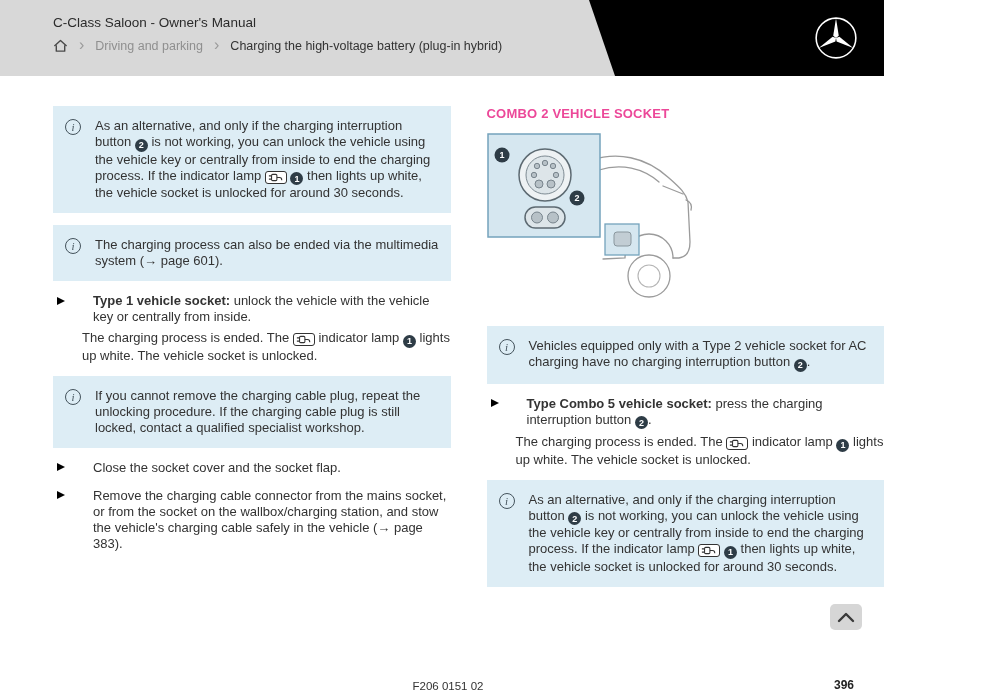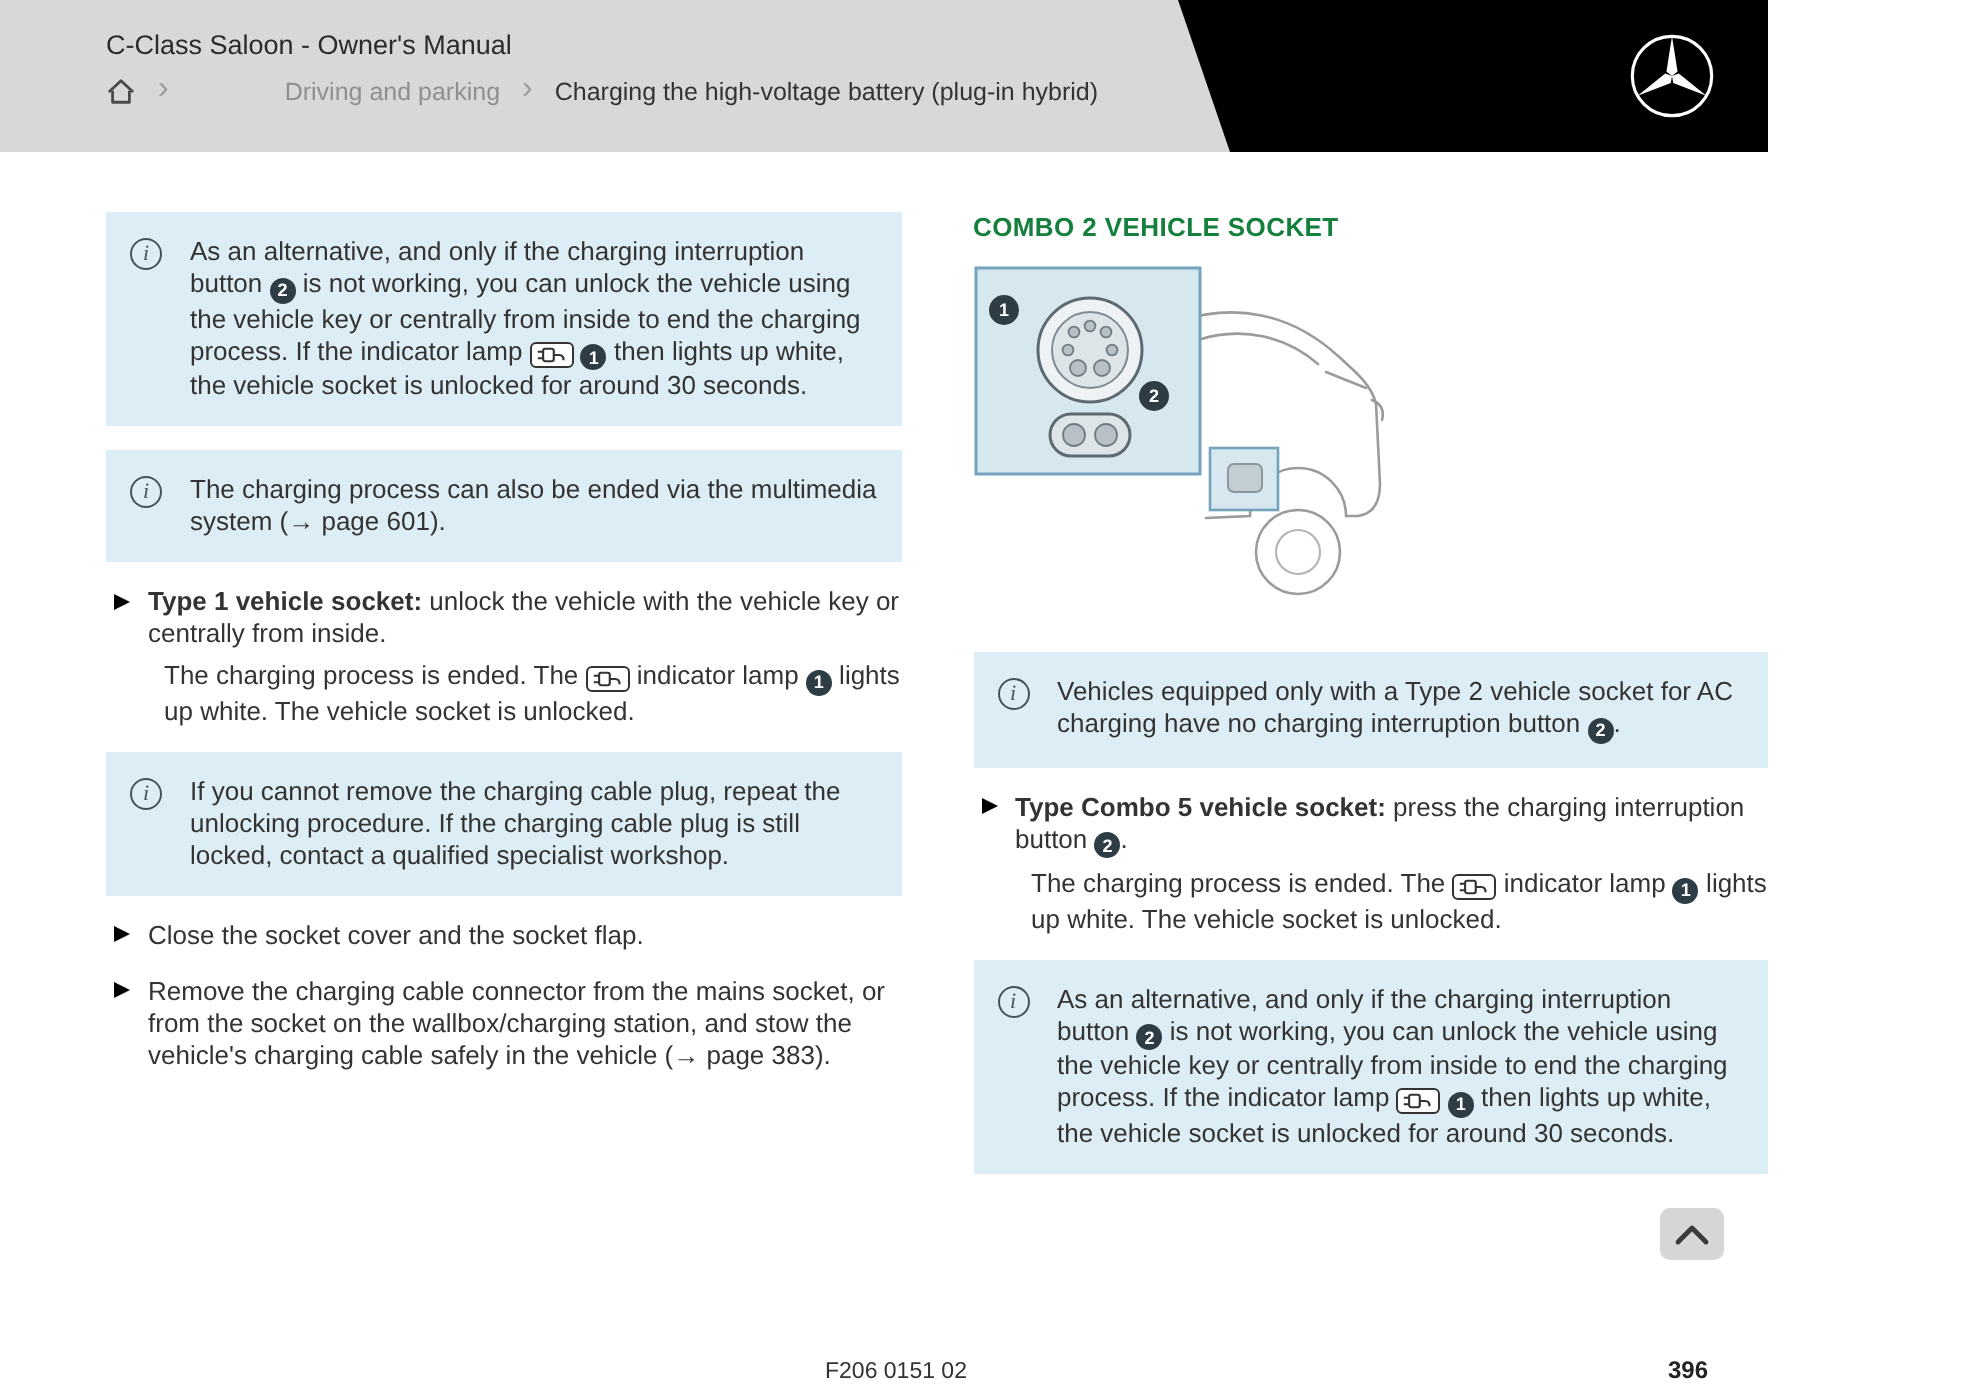--- a/index.html
+++ b/index.html
@@ -8,54 +8,54 @@
   body { font-family: "Liberation Sans", sans-serif; }
   .page { position: relative; width: 884px; height: 700px; background:#fff; overflow: hidden; color:#333; }
 
   
   .header { position: relative; height: 76px; background: #d8d8d8; }
   .header-inner { padding: 15px 0 0 53px; }
   .header-title { font-size: 13.5px; color: #2b2b2b; }
   .breadcrumb { display: flex; align-items: center; gap: 11px; margin-top: 9px; font-size: 12.5px; }
   .crumb-home { display: inline-flex; align-items: center; cursor: pointer; }
   .crumb-sep { color: #9b9b9b; font-size: 16px; line-height: 10px; margin-top: -2px; }
-  .crumb-link { color: #8f8f8f; cursor: pointer; margin-left: 47px; }
+  .crumb-link { color: #8f8f8f; cursor: pointer; }
   .crumb-current { color: #333; }
   .wedge { position: absolute; top: 0; right: 0; width: 295px; height: 76px; background: #000;
            clip-path: polygon(0 0, 100% 0, 100% 100%, 26px 100%); }
   .logo { position: absolute; top: 14px; right: 24px; width: 48px; height: 48px; }
 
   
   main { display: flex; gap: 36px; padding: 30px 0 0 53px; font-size: 13px; line-height: 16px; }
   .col { width: 416px; }
 
   
   .infobox { background: #ddedf5; padding: 12px; display: flex; gap: 14px; margin-bottom: 12px; }
   .info-icon { flex: 0 0 16px; width: 16px; height: 16px; border: 1.2px solid #44535c; border-radius: 50%;
                color: #44535c; font-size: 11px; font-style: italic; font-family: "Liberation Serif", serif;
                display: flex; align-items: center; justify-content: center; margin-top: 1px; }
   .infobox .txt { flex: 1; }
 
   
-  .bullet { display: flex; gap: 9px; padding-left: 4px; margin-bottom: 12px; }
+  .bullet { display: flex; gap: 28px; padding-left: 4px; margin-bottom: 12px; }
   .bullet-group { margin-bottom: 12px; }
   .bullet-group .bullet { margin-bottom: 5px; }
   .tri { flex: 0 0 auto; width: 0; height: 0; border-left: 8px solid #000;
          border-top: 4.5px solid transparent; border-bottom: 4.5px solid transparent; margin-top: 3.5px; }
   .bullet .txt { flex: 1; }
   .bullet-sub { padding-left: 29px; }
 
   
   .cnum { display: inline-flex; width: 13px; height: 13px; border-radius: 50%; background: #2e3c46; color: #fff;
           font-size: 9px; font-weight: bold; align-items: center; justify-content: center; vertical-align: -2px; }
   .lamp { display: inline-block; border: 1px solid #333; border-radius: 3px; padding: 1px 2px 0 2px;
           height: 13px; line-height: 0; vertical-align: -2px; background:#fff; }
 
   
-  .r-heading { font-size: 13px; font-weight: bold; letter-spacing: .2px; margin-bottom: 8px; color:#15803d; }
+  .r-heading { font-size: 13px; font-weight: bold; letter-spacing: .2px; margin-bottom: 8px; color:#ec4899; }
   .figure { margin-bottom: 14px; }
 
   
   .figure-code { position: absolute; left: 12px; right: 0; bottom: 8px; text-align: center; font-size: 11.5px; color: #333; }
   .scroll-top { position: absolute; right: 22px; bottom: 70px; width: 32px; height: 26px; background: #d6d6d6;
                 border-radius: 5px; display: flex; align-items: center; justify-content: center; cursor: pointer; }
   .page-num { position: absolute; right: 30px; bottom: 8px; font-size: 12px; font-weight: bold; color: #222; }
   b { font-weight: bold; }
 </style>
 </head>

